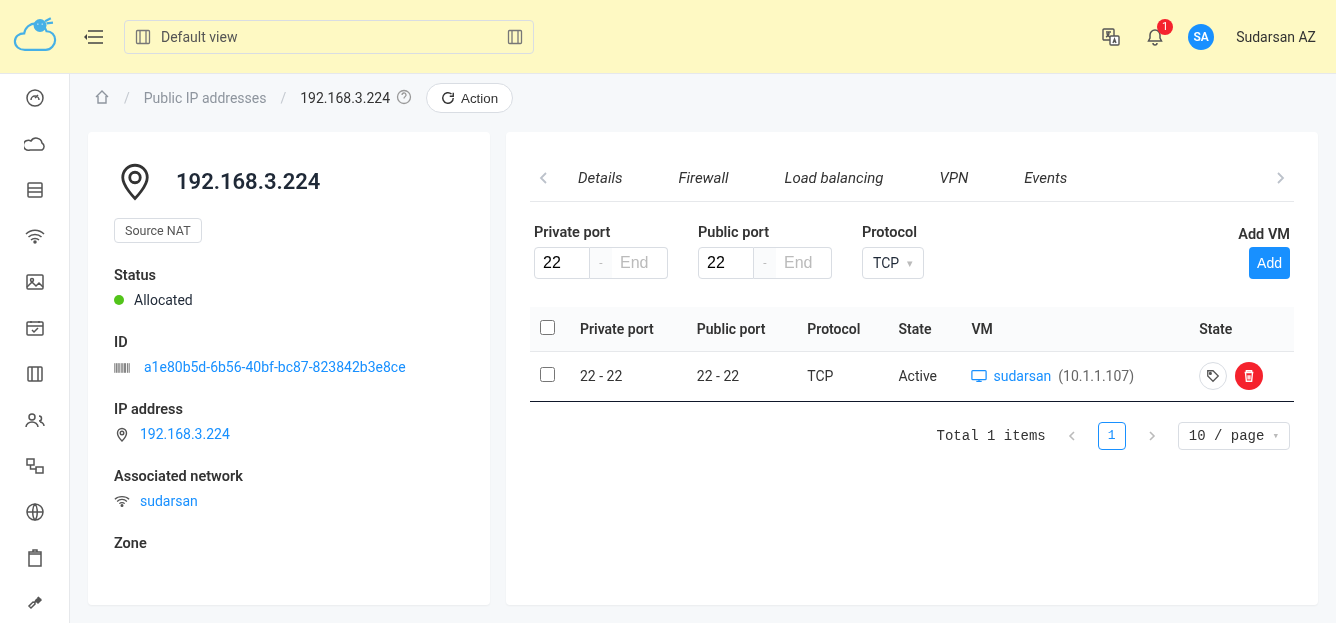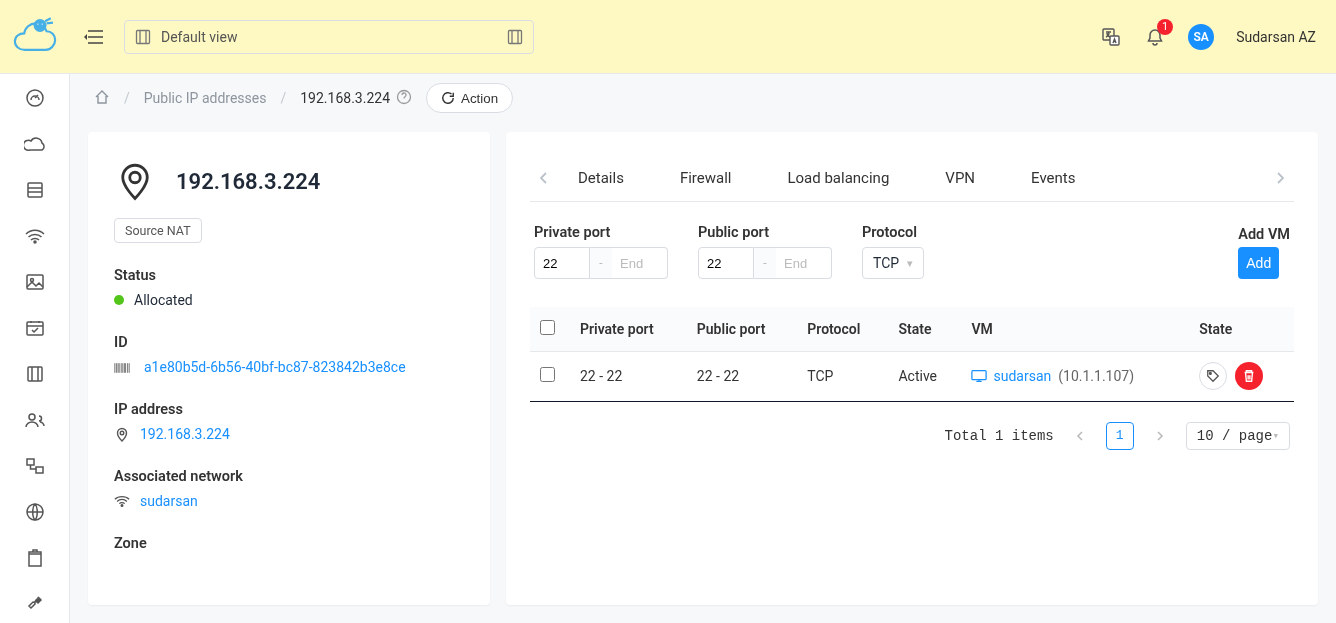--- a/index.html
+++ b/index.html
@@ -51,37 +51,37 @@
   .field-row { display:flex; align-items:center; gap:10px; margin-bottom:26px; }
   .dot-green { width:10px; height:10px; border-radius:50%; background:#52c41a; }
   .link { color:#1890ff; cursor:pointer; }
   .field-row svg { width:16px; height:16px; color:#555; flex-shrink:0; }
   .barcode { width:20px; height:14px; }
 
   
   .tabs-row { display:flex; align-items:center; border-bottom:1px solid #e6e8eb; height:48px; position:relative; }
   .tab-scroll-btn { width:28px; color:#bcc2cb; display:flex; align-items:center; justify-content:center; cursor:pointer; }
   .tabs { flex:1; display:flex; gap:56px; justify-content:flex-start; padding:0 20px; }
-  .tab { height:48px; display:flex; align-items:center; cursor:pointer; color:#333; font-size:15px; }
+  .tab { height:48px; display:flex; align-items:center; cursor:pointer; color:#333; font-size:15px;font-style:italic; }
   .tab.active { color:#1890ff; border-bottom:2px solid #1890ff; margin-bottom:-1px; font-weight:500; }
 
   
   .filters { display:flex; align-items:flex-end; gap:30px; padding:22px 4px 28px 4px; }
   .fgroup { display:flex; flex-direction:column; gap:6px; }
   .flabel { font-weight:600; color:#333; font-size:14.5px; }
   .port-pair { display:flex; align-items:center; }
-  .port-pair input { width:56px; height:32px; border:1px solid #d9dde3; padding:0 8px; font-size:13px; outline:none; }
+  .port-pair input { width:56px; height:32px; border:1px solid #d9dde3; padding:0 8px; font-size:16px; outline:none; }
   .port-pair input:first-child { border-radius:4px 0 0 4px; }
   .port-pair .dash { width:22px; height:32px; border-top:1px solid #d9dde3; border-bottom:1px solid #d9dde3; display:flex; align-items:center; justify-content:center; color:#bbb; background:#fafbfc; font-size:12px; }
   .port-pair input.end { border-radius:0 4px 4px 0; border-left:none; color:#bbb; }
   .port-pair input.end::placeholder { color:#bbb; }
   .select { border:1px solid #d9dde3; border-radius:4px; height:32px; padding:0 10px; display:flex; align-items:center; gap:8px; cursor:pointer; min-width:60px; }
   .select .caret { color:#bbb; font-size:11px; }
   .filters-spacer { flex:1; }
-  .add-col { display:flex; flex-direction:column; gap:4px; align-items:flex-start; }
+  .add-col { display:flex; flex-direction:column; gap:4px; align-items:flex-end; }
   .btn-primary { background:#1890ff; color:#fff; border:none; border-radius:4px; height:32px; padding:0 8px; cursor:pointer; font-size:14px; }
 
   
   .tbl { width:100%; border-collapse:collapse; }
   .tbl thead th { text-align:left; font-weight:600; color:#333; background:#fafbfc; height:44px; padding:0 10px; font-size:14px; border-bottom:1px solid #e6e8eb; }
   .tbl tbody td { height:50px; padding:0 10px; border-bottom:1px solid #0f172a; color:#333; font-size:14px; }
   .tbl .chk { width:40px; }
   .tbl input[type=checkbox] { width:15px; height:15px; cursor:pointer; }
   .vm-cell { display:flex; align-items:center; gap:6px; }
   .vm-cell svg { width:16px; height:14px; color:#1890ff; }
@@ -90,21 +90,21 @@
   .action-cell { display:flex; align-items:center; gap:8px; }
   .circle-btn { width:28px; height:28px; border-radius:50%; display:flex; align-items:center; justify-content:center; cursor:pointer; }
   .circle-btn.outline { border:1px solid #d9dde3; background:#fff; color:#555; }
   .circle-btn.danger { background:#f5222d; color:#fff; }
   .circle-btn svg { width:14px; height:14px; }
 
   
   .pager { display:flex; align-items:center; justify-content:flex-end; gap:12px; padding:20px 4px 0 4px; color:#333;font-family:Liberation Mono, monospace; }
   .pager .p-btn { width:28px; height:28px; border:1px solid transparent; border-radius:4px; display:flex; align-items:center; justify-content:center; cursor:pointer; color:#bbb; }
   .pager .p-num { width:28px; height:28px; border:1px solid #1890ff; color:#1890ff; border-radius:4px; display:flex; align-items:center; justify-content:center; cursor:pointer; font-size:13px; }
-  .pager .p-size { border:1px solid #d9dde3; border-radius:4px; height:28px; padding:0 10px; display:flex; align-items:center; cursor:pointer; }
+  .pager .p-size { border:1px solid #d9dde3; border-radius:4px; height:28px; padding:0 10px; display:flex; align-items:center; gap:8px; cursor:pointer; }
 </style>
 </head>
 <body>
 
 <div class="topbar">
   <div class="logo-wrap">
     <svg viewBox="0 0 64 64" fill="none" stroke="#46b0e6" stroke-width="3">
       <path d="M18 50c-8 0-14-5-14-12s6-11 13-11c1-8 8-14 16-14 7 0 13 4 15 11 7 0 12 5 12 12s-6 14-13 14H18z"></path>
       <circle cx="39" cy="16" r="9" fill="#46b0e6" stroke="none"></circle>
       <circle cx="36" cy="14" r="2.4" fill="#fff"></circle>

